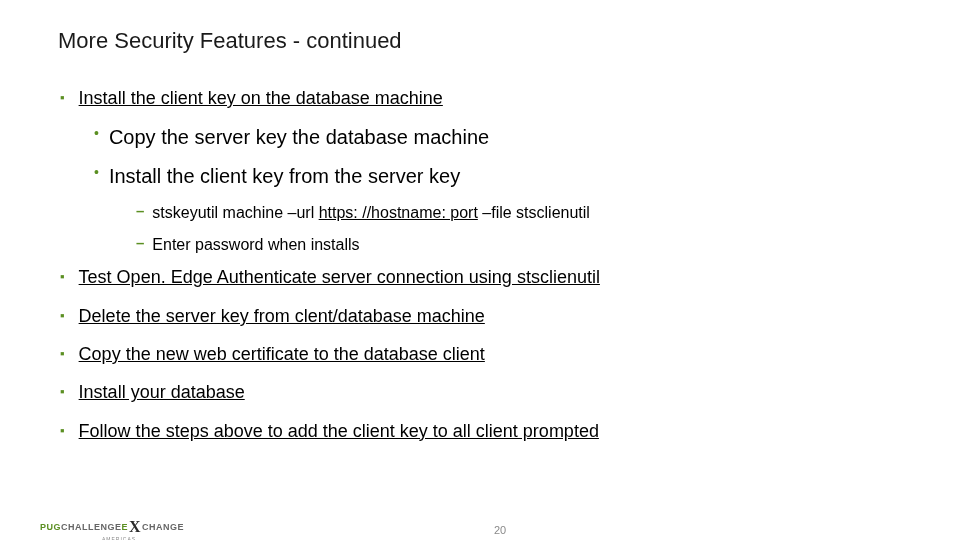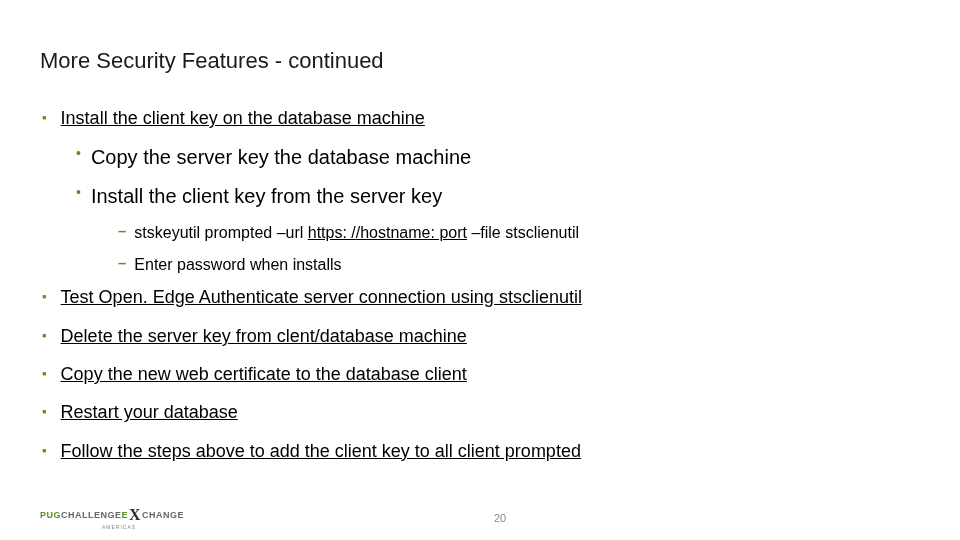--- a/index.html
+++ b/index.html
@@ -6,21 +6,22 @@
   body {
     width: 960px;
     height: 540px;
     background: #ffffff;
     font-family: Arial, Helvetica, sans-serif;
     color: #000;
     position: relative;
     overflow: hidden;
   }
   .slide {
-    padding: 48px 40px 0 40px;
+    padding: 28px 40px 0 40px;
+    margin-left: 18px;
   }
   .title {
     font-size: 22px;
     font-weight: 400;
     color: #1a1a1a;
     margin-bottom: 32px;
   }
   .content {
     padding-left: 2px;
   }
@@ -73,21 +74,21 @@
   .bullet-3 .text {
     font-size: 16px;
     line-height: 1.35;
   }
   .underline {
     text-decoration: underline;
     text-align: right;
   }
   .footer {
     position: absolute;
-    bottom: 12px;
+    bottom: 0;
     left: 0;
     width: 100%;
     height: 28px;
   }
   .page-num {
     position: absolute;
     left: 50%;
     transform: translateX(-50%);
     bottom: 4px;
     font-size: 11px;
@@ -140,21 +141,21 @@
     </div>
 
     <div class="bullet-2">
       <span class="marker">•</span>
       <span class="text">Install the client key from the server key</span>
     </div>
 
     <div class="bullet-3">
       <span class="marker">–</span>
       <span class="text">
-        <span>stskeyutil prompted –url </span><span class="underline">https: //hostname: port</span><span> –file stsclienutil</span>
+        <span>stskeyutil machine –url </span><span class="underline">https: //hostname: port</span><span> –file stsclienutil</span>
       </span>
     </div>
 
     <div class="bullet-3">
       <span class="marker">–</span>
       <span class="text">Enter password when installs</span>
     </div>
 
     <div class="bullet-1">
       <span class="marker">▪</span>
@@ -166,21 +167,21 @@
       <span class="text">Delete the server key from clent/database machine</span>
     </div>
 
     <div class="bullet-1">
       <span class="marker">▪</span>
       <span class="text">Copy the new web certificate to the database client</span>
     </div>
 
     <div class="bullet-1">
       <span class="marker">▪</span>
-      <span class="text">Restart your database</span>
+      <span class="text">Install your database</span>
     </div>
 
     <div class="bullet-1">
       <span class="marker">▪</span>
       <span class="text">Follow the steps above to add the client key to all client prompted</span>
     </div>
 
   </div>
 </div>
 

